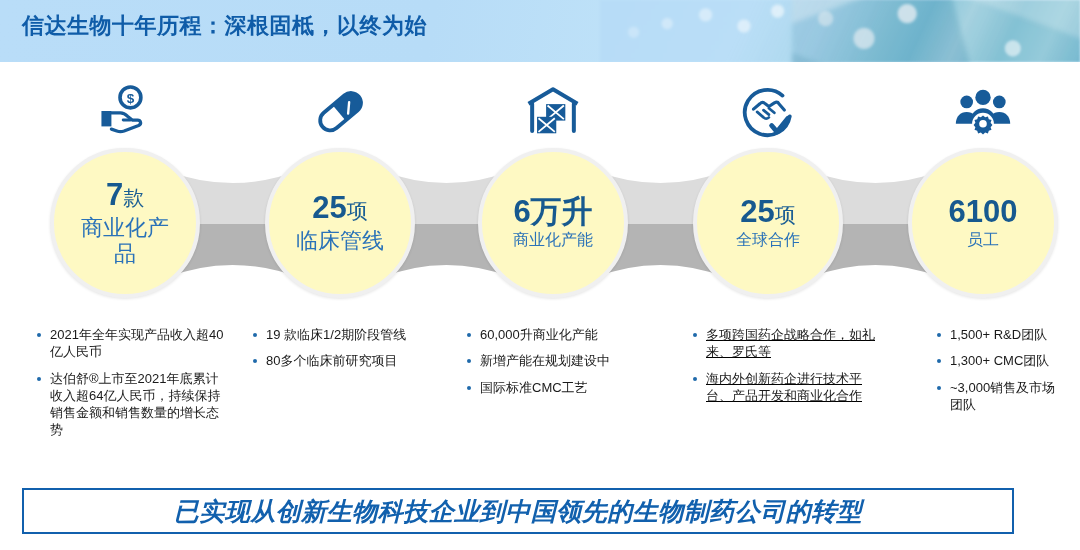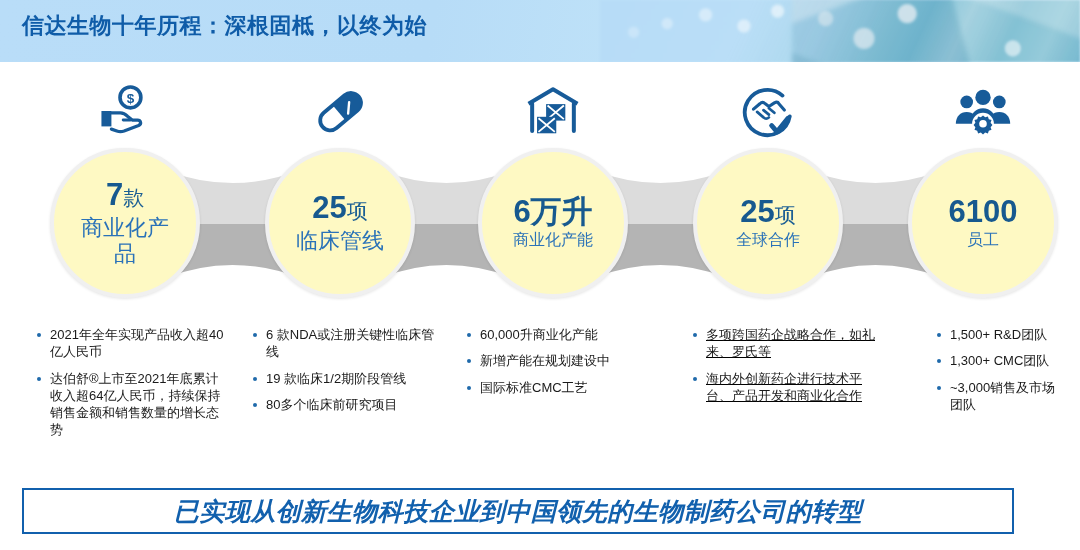--- a/index.html
+++ b/index.html
@@ -288,21 +288,20 @@
       <div class="circle-sub small">员工</div>
     </div>
   </div>
 
 <div class="bullets-row" id="bullets-row">
     <div class="bullet-col" style="left: 36px; width: 190px;">
       <div class="bullet-item">2021年全年实现产品收入超40亿人民币</div>
       <div class="bullet-item">达伯舒®上市至2021年底累计收入超64亿人民币，持续保持销售金额和销售数量的增长态势</div>
     </div>
     <div class="bullet-col" style="left: 252px; width: 190px;">
-      <div class="bullet-item">6 款NDA或注册关键性临床管线</div>
       <div class="bullet-item">19 款临床1/2期阶段管线</div>
       <div class="bullet-item">80多个临床前研究项目</div>
     </div>
     <div class="bullet-col" style="left: 466px; width: 190px;">
       <div class="bullet-item">60,000升商业化产能</div>
       <div class="bullet-item">新增产能在规划建设中</div>
       <div class="bullet-item">国际标准CMC工艺</div>
     </div>
     <div class="bullet-col" style="left: 692px; width: 185px; text-decoration: underline;">
       <div class="bullet-item">多项跨国药企战略合作，如礼来、罗氏等</div>

